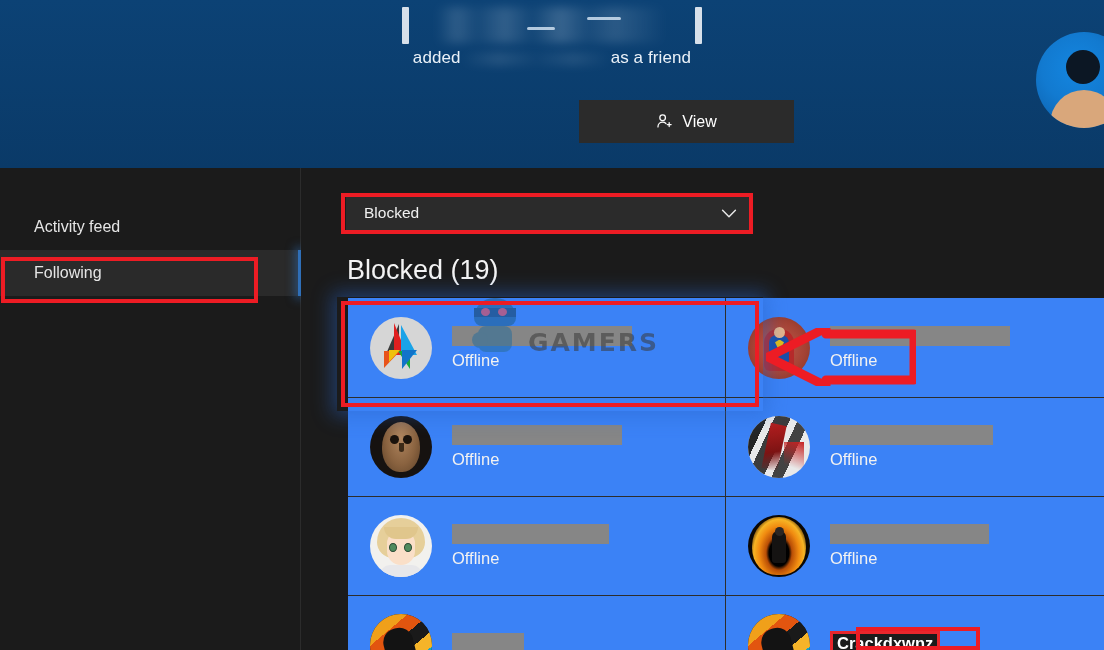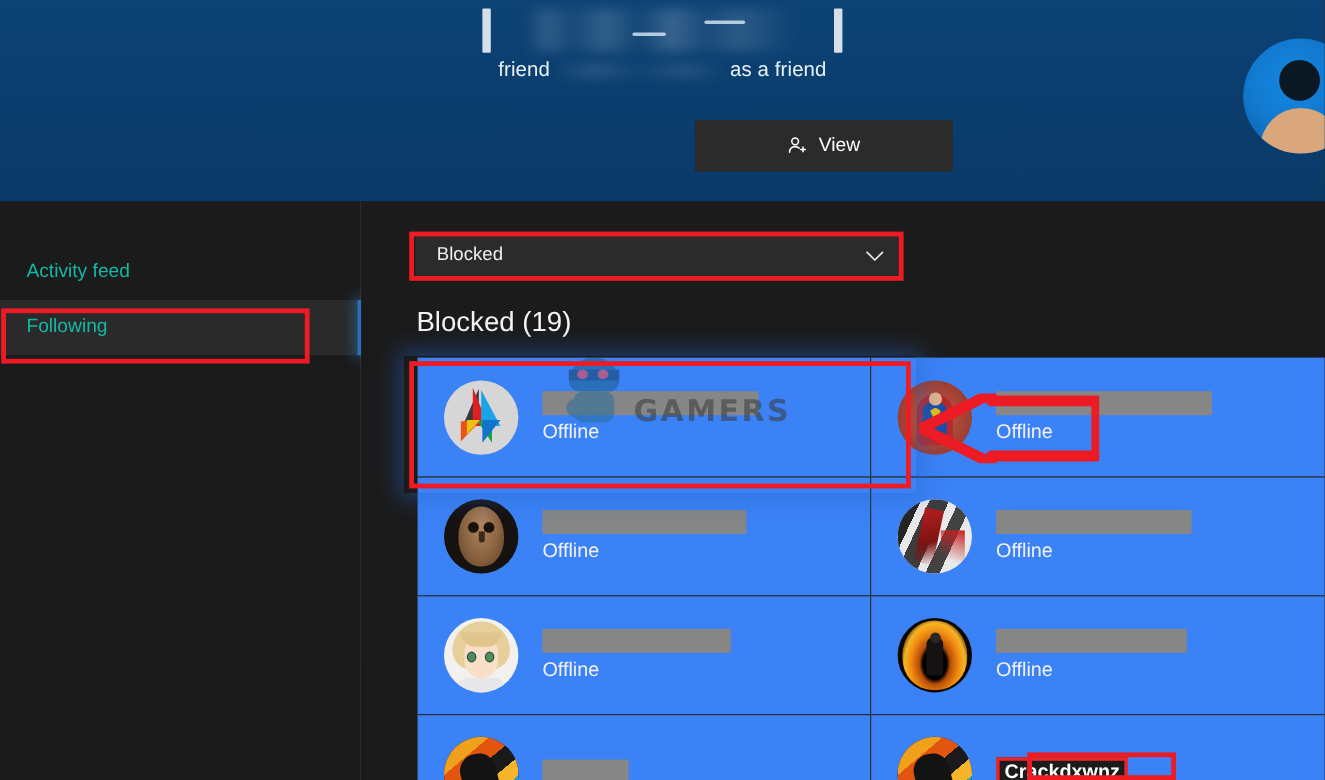--- a/index.html
+++ b/index.html
@@ -113,22 +113,22 @@
   .sidebar {
     position: absolute; left: 0; top: 0;
     width: 301px; height: 482px;
     background: #1b1b1b;
     border-right: 1px solid #2c2c2c;
   }
   .side-item {
     position: relative;
     height: 46px;
     display: flex; align-items: center;
-    padding-left: 22px;
-    color: #14b8a6; font-size: 16px;
+    padding-left: 34px;
+    color: #e5e5e5; font-size: 16px;
     cursor: pointer;
   }
   .side-item.first { margin-top: 36px; }
   .side-item.selected { background: #2a2a2a; text-align: right; }
   .side-item.selected::after {
     content: ""; position: absolute; right: -1px; top: 0;
     width: 3px; height: 46px; background: #2f6fb8;
     box-shadow: 0 0 10px 3px rgba(47,111,184,.55);
   }
 
@@ -146,21 +146,21 @@
     display: flex; align-items: center;
     padding: 0 12px 0 18px;
     color: #f0f0f0; font-size: 15.5px;
     cursor: pointer; border: none;
   }
   .select-box .sel-val { flex: 1; text-align: left; }
   .select-box .chev { width: 22px; height: 22px; display:block; }
 
   .section-title {
     position: absolute; left: 46px; top: 87px;
-    font-size: 23px; color: #f4f4f4; font-weight: 400;
+    font-size: 27px; color: #f4f4f4; font-weight: 400;
   }
 
   
   .grid {
     position: absolute; left: 47px; top: 130px;
     width: 756px; height: 352px;
     display: grid;
     grid-template-columns: 1fr 1fr;
     grid-auto-rows: 99px;
   }
@@ -307,21 +307,21 @@
     <div class="hdr-name-row">
       <div class="hdr-name-blur">
         <span class="blurglyph bg1"></span>
         <div class="blur-mid"></div>
         <span class="blur-dash" style="left:125px; top:22px; width:28px;"></span>
         <span class="blur-dash" style="left:185px; top:12px; width:34px;"></span>
         <span class="blurglyph bg2"></span>
       </div>
     </div>
 
-    <div class="hdr-sub"><span>friend</span><span class="redact-inline"></span><span>as a friend</span></div>
+    <div class="hdr-sub"><span>added</span><span class="redact-inline"></span><span>as a friend</span></div>
 
     <button class="view-btn">
       <span>
         <svg width="17" height="17" viewBox="0 0 20 20" fill="none" stroke="#ffffff" stroke-width="1.5">
           <circle cx="7.8" cy="5.6" r="3.3"></circle>
           <path d="M2.3 16.4c0-3.4 2.5-5.6 5.5-5.6 1.5 0 2.9.5 3.9 1.5" stroke-linecap="round"></path>
           <path d="M13.2 13.6h4.6M15.5 11.3v4.6" stroke-linecap="round"></path>
         </svg>
       </span>
       <span>View</span>

